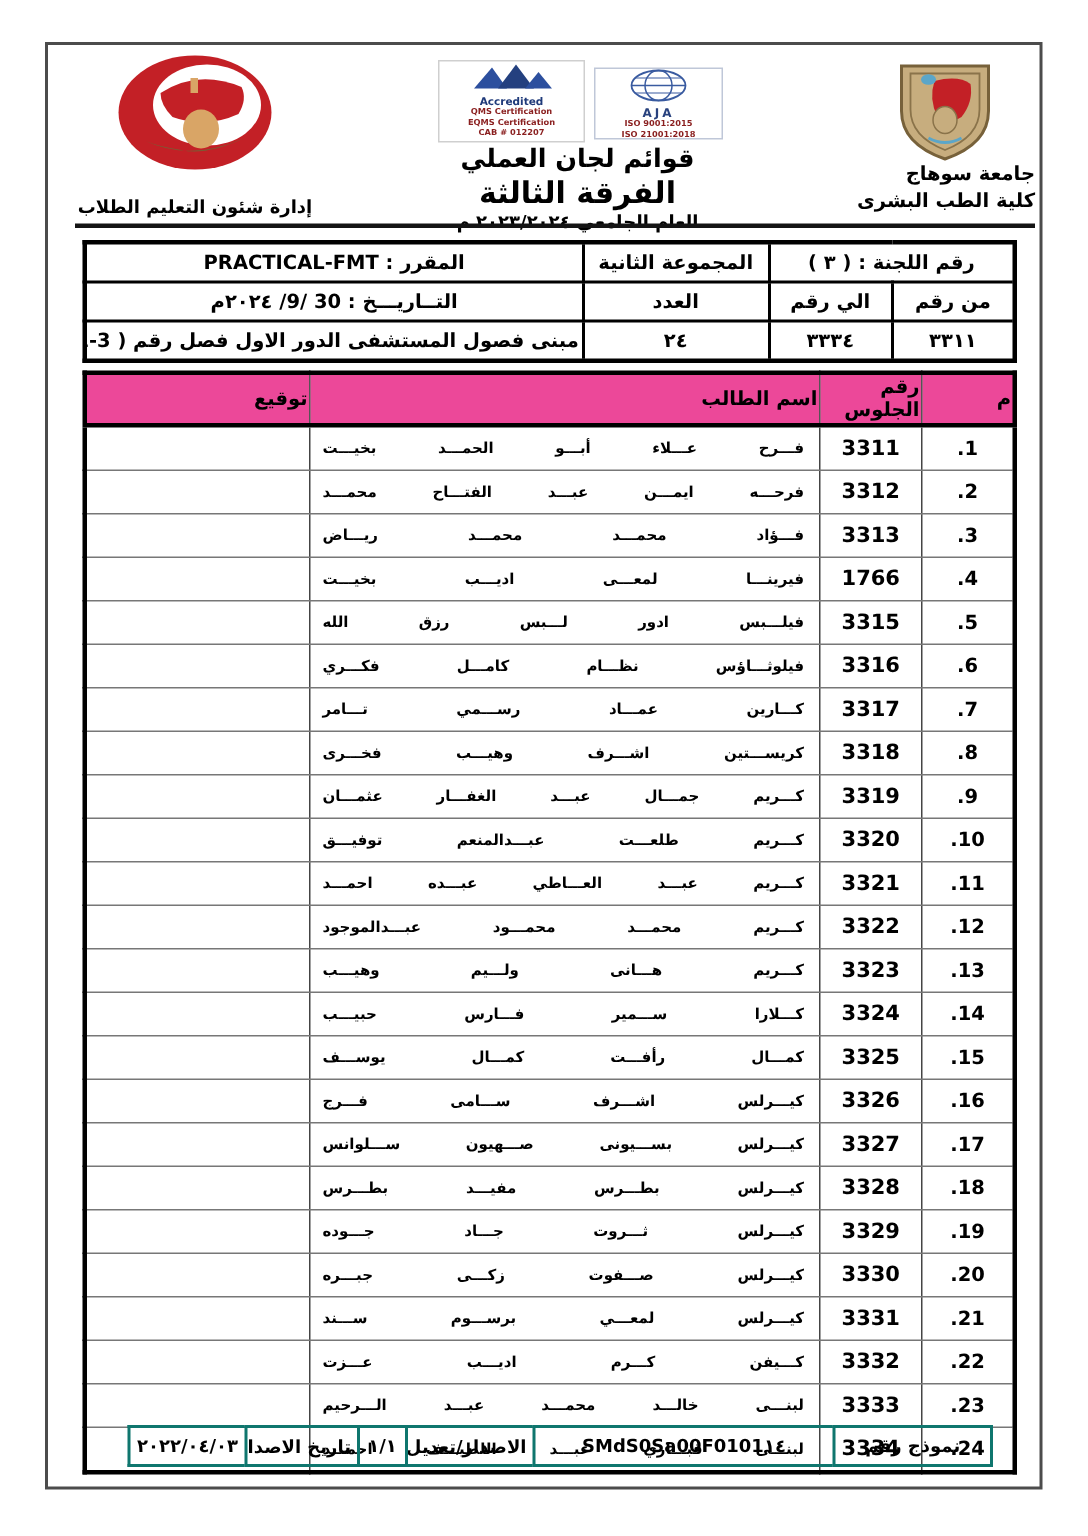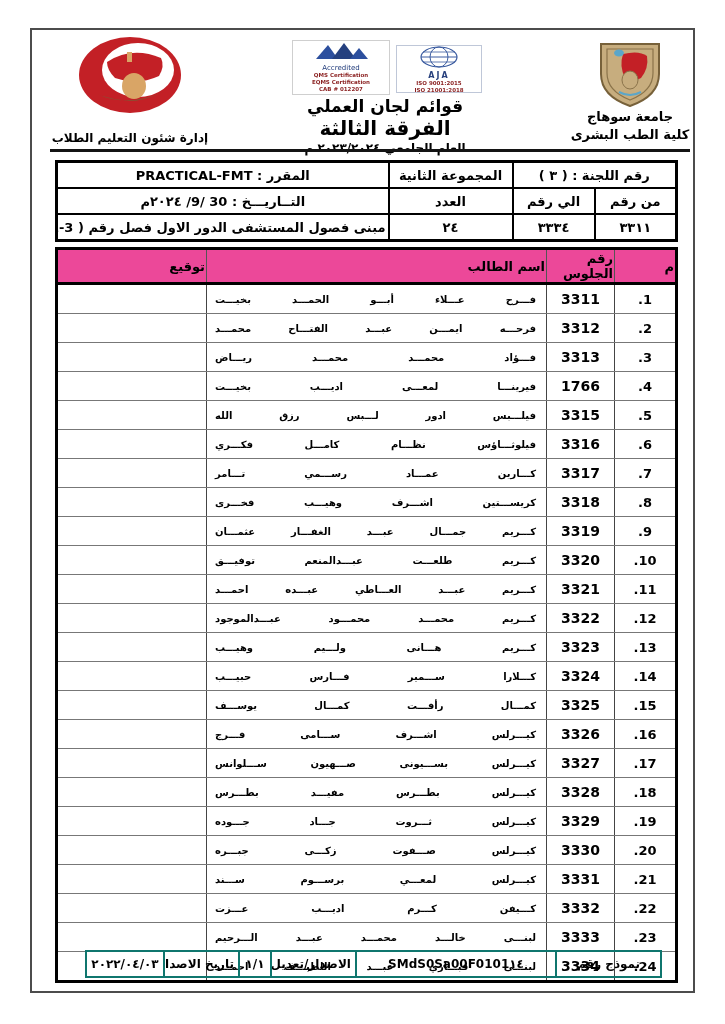--- a/index.html
+++ b/index.html
@@ -12,28 +12,28 @@
     border:2px solid #4c4c4c;background:#fff;
   }
   
   .left-logo-block{position:absolute;left:50px;top:36px;width:160px;text-align:center;}
   .left-logo-block svg{display:block;margin:0 auto;}
   .left-caption{font-size:12px;font-weight:700;margin-top:17px;direction:rtl;}
   .cert-row{position:absolute;left:292px;top:40px;width:200px;height:54px;}
   .cert-box{position:absolute;top:0;background:#fff;text-align:center;}
   .cert-egac{left:0;width:96px;height:53px;border:1px solid #cfcfcf;}
   .cert-aja{left:104px;width:84px;height:46px;top:5px;border:1px solid #bfc7d8;}
-  .cert-accredited{font-size:7px;font-weight:400;color:#1f3a7a;line-height:1.05;}
+  .cert-accredited{font-size:7px;font-weight:700;color:#1f3a7a;line-height:1.05;}
   .cert-line{font-size:5.5px;font-weight:700;color:#8a1f1f;line-height:1.2;}
   .cert-aja-name{font-size:8px;font-weight:700;color:#29427e;letter-spacing:2px;line-height:1;}
   .title-block{position:absolute;left:235px;top:96px;width:300px;text-align:center;direction:rtl;}
   .title-1{font-size:17px;font-weight:700;line-height:1.2;}
   .title-2{font-size:20px;font-weight:700;line-height:1.25;}
   .title-3{font-size:12px;font-weight:700;line-height:1.3;}
-  .right-logo-block{position:absolute;left:570px;top:40px;width:120px;text-align:center;}
+  .right-logo-block{position:absolute;left:570px;top:40px;width:120px;text-align:right;}
   .right-logo-block svg{display:block;margin:0 auto;}
   .org-line{font-size:13px;font-weight:700;direction:rtl;line-height:1.35;}
   .header-divider{position:absolute;left:50px;top:149px;width:640px;height:3px;background:#141414;}
   
   .info-table{
     position:absolute;left:55px;top:160px;width:620px;
     border-collapse:collapse;table-layout:fixed;direction:rtl;
     border:3px solid #000;
   }
   .info-table td{

